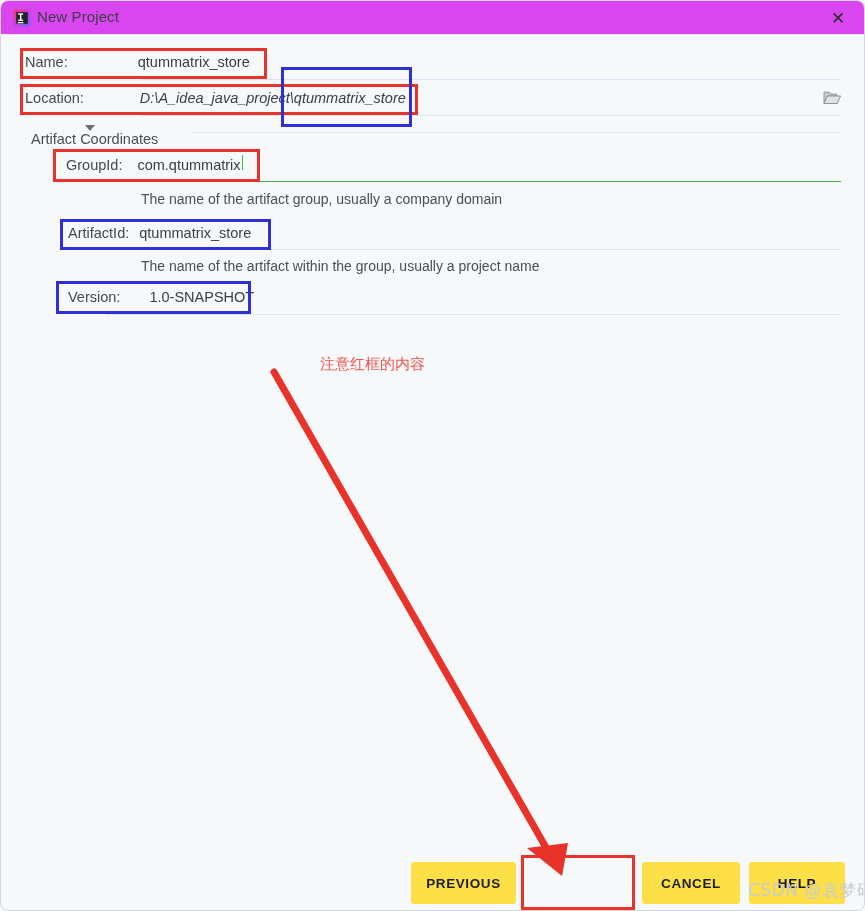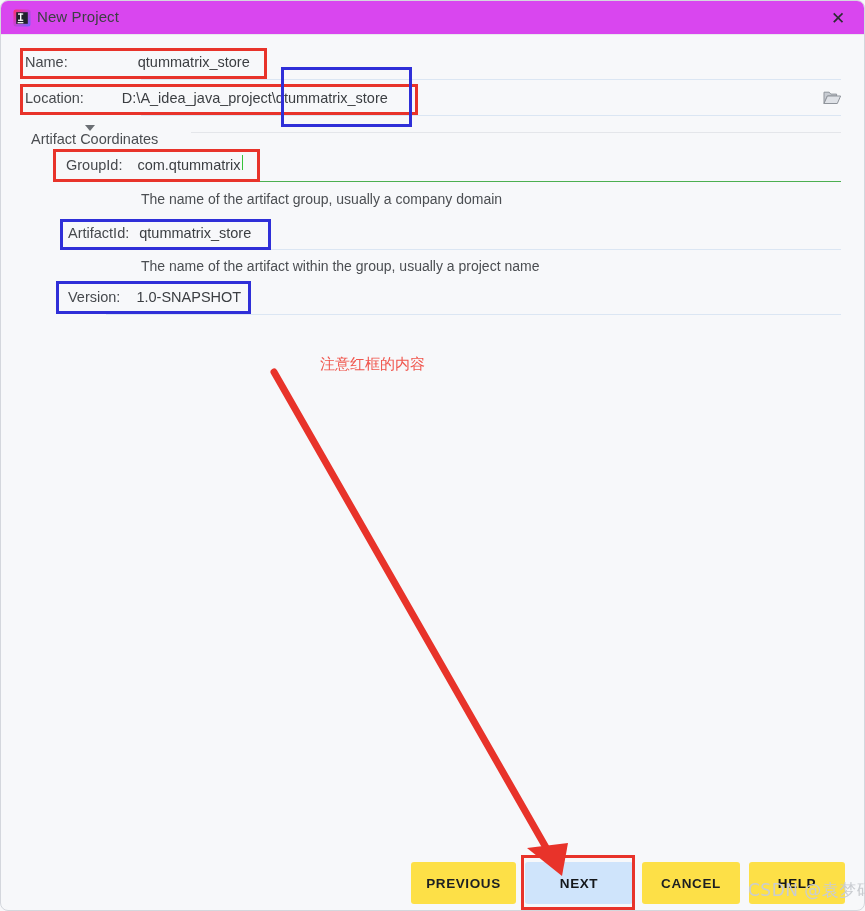--- a/index.html
+++ b/index.html
@@ -227,21 +227,21 @@
     </div>
 
     <div class="form-row" style="left:24px; top:53px;">
       <span class="field-label">Name:</span>
       <span class="field-value" style="margin-left:70px;">qtummatrix_store</span>
     </div>
     <div class="underline plain" style="left:140px; top:78px; width:700px;"></div>
 
     <div class="form-row" style="left:24px; top:89px;">
       <span class="field-label">Location:</span>
-      <span class="field-value" style="margin-left:38px;">D:\A_idea_java_project\qtummatrix_store</span>
+      <span class="field-value" style="margin-left:56px;font-style:italic;">D:\A_idea_java_project\qtummatrix_store</span>
     </div>
     <div class="underline plain" style="left:140px; top:114px; width:700px;"></div>
     <div class="folder-btn">
       <svg width="19" height="16" viewBox="0 0 19 16">
         <path d="M1 13.5 L1 2.2 L6.2 2.2 L7.8 4.1 L13.6 4.1 L13.6 6.0 L4.4 6.0 L1 13.5 Z" fill="#c8ccd2" stroke="#8f949b" stroke-width="1" stroke-linejoin="round"></path>
         <path d="M4.4 6.0 L17.6 6.0 L14.3 13.5 L1 13.5 Z" fill="#dfe2e7" stroke="#8f949b" stroke-width="1" stroke-linejoin="round"></path>
       </svg>
     </div>
 
     <div class="section-head" style="left:30px; top:124px;flex-direction:column;">
@@ -261,26 +261,25 @@
 
     <div class="form-row" style="left:67px; top:224px;">
       <span class="field-label">ArtifactId:</span>
       <span class="field-value" style="margin-left:10px;">qtummatrix_store</span>
     </div>
     <div class="underline plain" style="left:105px; top:248px; width:735px;"></div>
     <div class="hint" style="left:140px; top:257px;">The name of the artifact within the group, usually a project name</div>
 
     <div class="form-row" style="left:67px; top:288px;">
       <span class="field-label">Version:</span>
-      <span class="field-value" style="margin-left:16px;">1.0-SNAPSHOT</span>
+      <span class="field-value" style="margin-left:29px;">1.0-SNAPSHOT</span>
     </div>
     <div class="underline plain" style="left:105px; top:313px; width:735px;"></div>
 
     <button class="btn" style="left:410px; top:861px; width:105px;">PREVIOUS</button>
-    <button class="btn primary" style="left:524px; top:861px; width:108px;">NEXT</button>
     <button class="btn" style="left:641px; top:861px; width:98px;">CANCEL</button>
     <button class="btn help" style="left:748px; top:861px; width:96px;">HELP</button>
   </div>
 
   <div class="anno-box anno-red" style="left:20px;  top:48px;  width:247px; height:31px;"></div>
   <div class="anno-box anno-red" style="left:20px;  top:84px;  width:398px; height:31px;"></div>
   <div class="anno-box anno-blue" style="left:281px; top:67px;  width:131px; height:60px;"></div>
   <div class="anno-box anno-red" style="left:53px;  top:149px; width:207px; height:33px;"></div>
   <div class="anno-box anno-blue" style="left:60px;  top:219px; width:211px; height:31px;"></div>
   <div class="anno-box anno-blue" style="left:56px;  top:281px; width:195px; height:33px;"></div>

